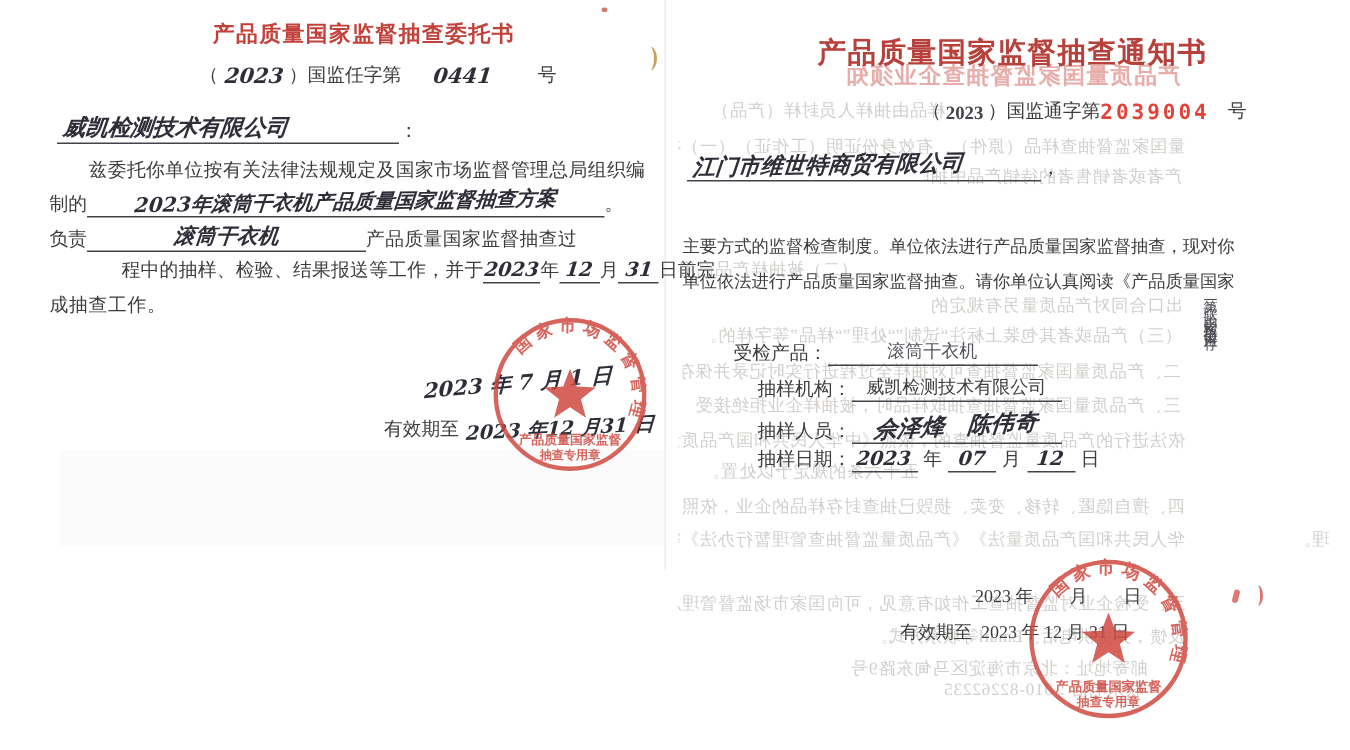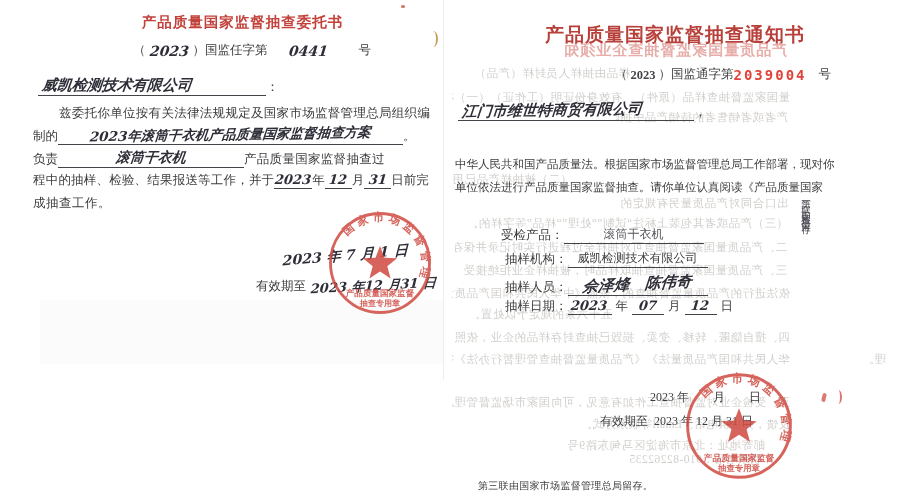--- a/index.html
+++ b/index.html
@@ -60,21 +60,21 @@
 
     <div class="abs row" style="left:33px;top:149px;font-size:12.5px;">
       <span class="print">负责</span>
       <span class="u" style="width:186px;">
         <span class="hw" style="font-size:14px;">滚筒干衣机</span>
       </span>
       <span class="print" style="letter-spacing:.3px;">产品质量国家监督抽查过</span>
     </div>
 
     <div class="abs row" style="left:33px;top:172px;font-size:12.5px;">
-      <span class="print" style="letter-spacing:.2px;">程中的抽样、检验、结果报送等工作，并于</span>
+      <span class="print" style="letter-spacing:.2px;margin-left:48px;">程中的抽样、检验、结果报送等工作，并于</span>
       <span class="u" style="width:38px;"><span class="hw" style="font-size:13px;">2023</span></span>
       <span class="print">年</span>
       <span class="u" style="width:27px;"><span class="hw" style="font-size:13px;">12</span></span>
       <span class="print">月</span>
       <span class="u" style="width:27px;"><span class="hw" style="font-size:13px;">31</span></span>
       <span class="print">日前完</span>
     </div>
 
     <div class="abs print" style="left:33px;top:195px;font-size:12.5px;letter-spacing:.5px;">成抽查工作。</div>
 
@@ -131,24 +131,24 @@
       <span style="margin-left:12px;">号</span>
     </div>
 
     <div class="abs row" style="left:15px;top:101px;">
       <span class="u" style="width:232px;text-align:left;padding-left:4px;">
         <span class="hw" style="font-size:15px;transform:skewX(-6deg) rotate(-1deg);">江门市维世特商贸有限公司</span>
       </span>
         <span class="print" style="font-size:13px;">，</span>
     </div>
 
-    <div class="abs print" style="left:12px;top:157px;font-size:11.5px;white-space:nowrap;">中华人民共和国产品质量法。根据国家市场监督管理总局工作部署，现对你</div>
+    <div class="abs print" style="left:12px;top:157px;font-size:11.5px;white-space:nowrap;">主要方式的监督检查制度。单位依法进行产品质量国家监督抽查，现对你</div>
     <div class="abs print" style="left:12px;top:180px;font-size:11.5px;white-space:nowrap;">单位依法进行产品质量国家监督抽查。请你单位认真阅读《产品质量国家</div>
 
-    <div class="abs row" style="left:58px;top:226px;font-size:12.5px;align-items:flex-end;">
+    <div class="abs row" style="left:46px;top:226px;font-size:12.5px;align-items:flex-end;">
       <span class="print">受检产品：</span>
       <span class="u" style="width:140px;"><span class="print" style="color:#55545c;font-size:12px;">滚筒干衣机</span></span>
     </div>
 
     <div class="abs row" style="left:62px;top:250px;font-size:12.5px;">
       <span class="print">抽样机构：</span>
       <span class="u" style="width:140px;"><span class="print" style="font-size:12px;">威凯检测技术有限公司</span></span>
     </div>
 
     <div class="abs row" style="left:62px;top:274px;font-size:12.5px;">
@@ -166,21 +166,20 @@
       <span class="print" style="margin-left:4px;">日</span>
     </div>
 
     <div class="abs print" style="left:207px;top:389px;font-size:12px;white-space:nowrap;">2023 年　　月　　日</div>
 
     <div class="abs row" style="left:157px;top:413px;font-size:12px;">
       <span class="print">有效期至</span>
       <span class="print" style="margin-left:6px;">2023 年 12 月 31 日</span>
     </div>
 
-    <div class="abs note" style="left:35px;top:479px;white-space:nowrap;">第三联由国家市场监督管理总局留存。</div>
 
     <div class="abs" style="left:356px;top:192px;writing-mode:vertical-rl;font-size:9.5px;color:#4a4a52;letter-spacing:2.5px;height:130px;">第一联（由受检单位留存）</div>
 
     <div class="abs" style="left:379px;top:393px;width:4px;height:9px;background:#d4574e;transform:rotate(14deg);border-radius:2px;opacity:.8;"></div>
     <div class="abs" style="left:392px;top:390px;width:5px;height:14px;border-right:2.5px solid #d4574e;border-radius:50%;opacity:.8;"></div>
 
     <svg class="abs stamp" viewBox="0 0 120 120" style="left:240px;top:370px;width:112px;height:112px;">
       <defs>
           <path id="arcR" d="M 15.8,76.1 A 47,47 0 1 1 104.2,76.1" fill="none"></path>
         </defs>

